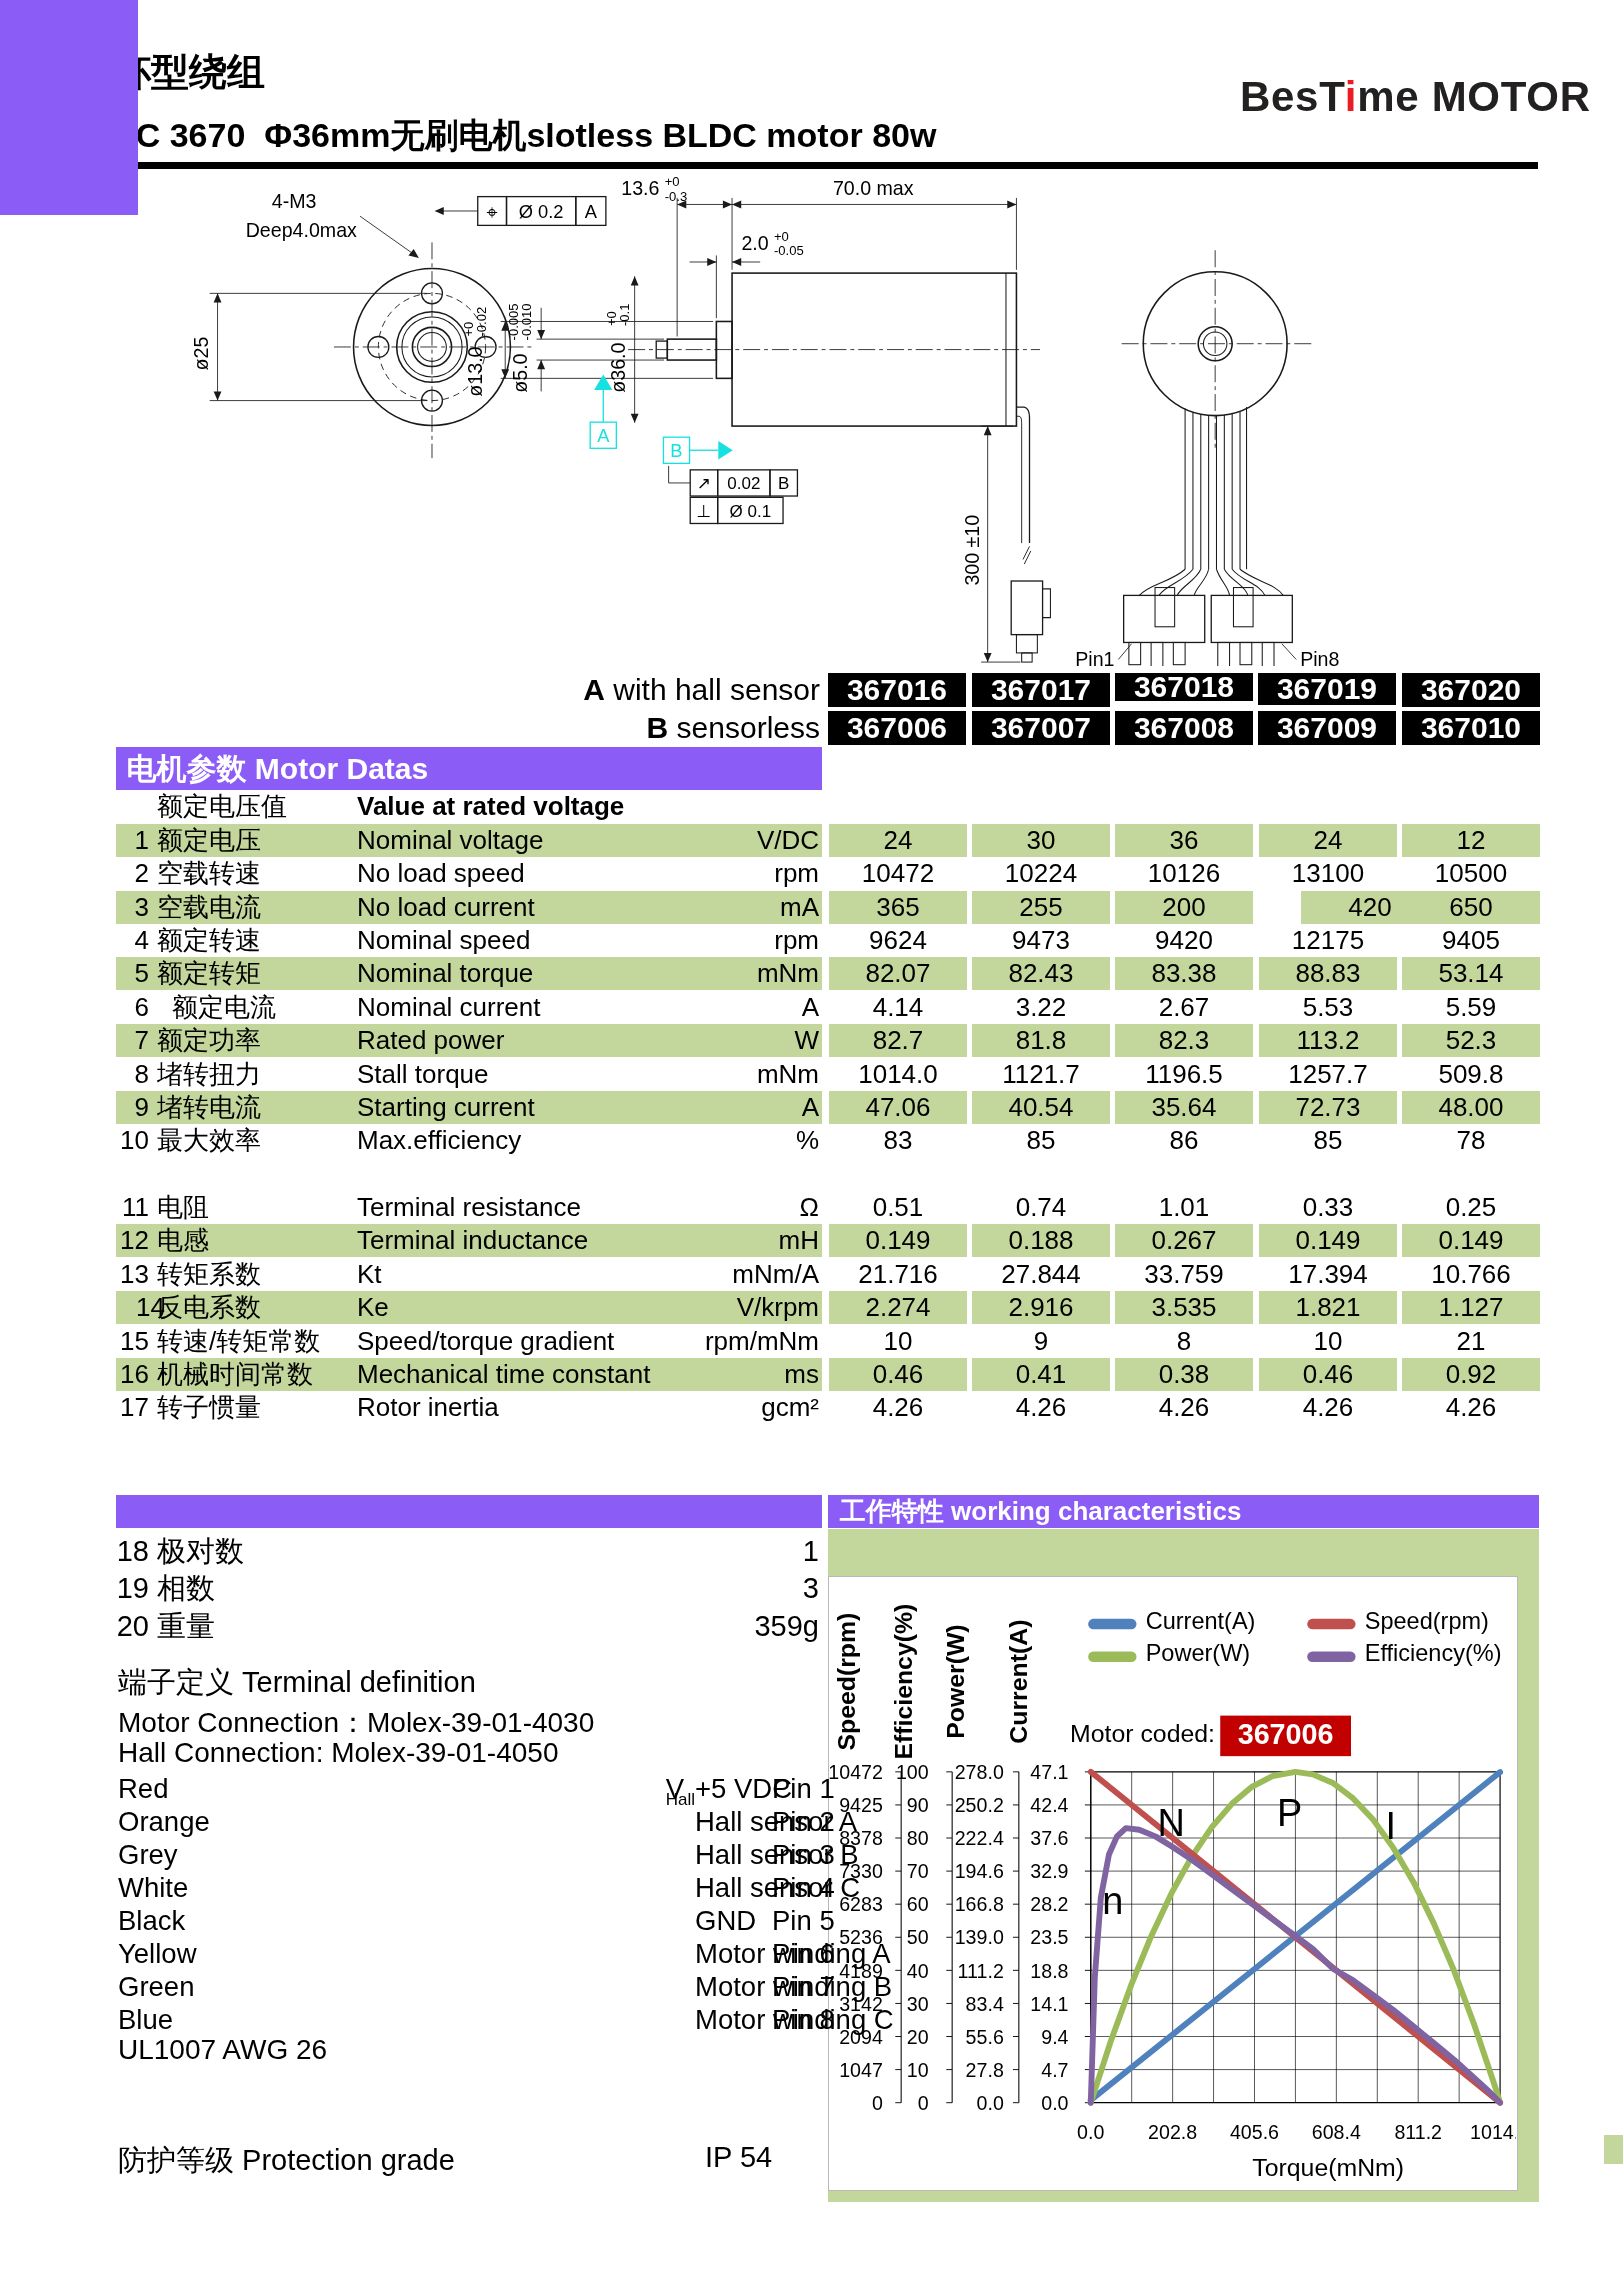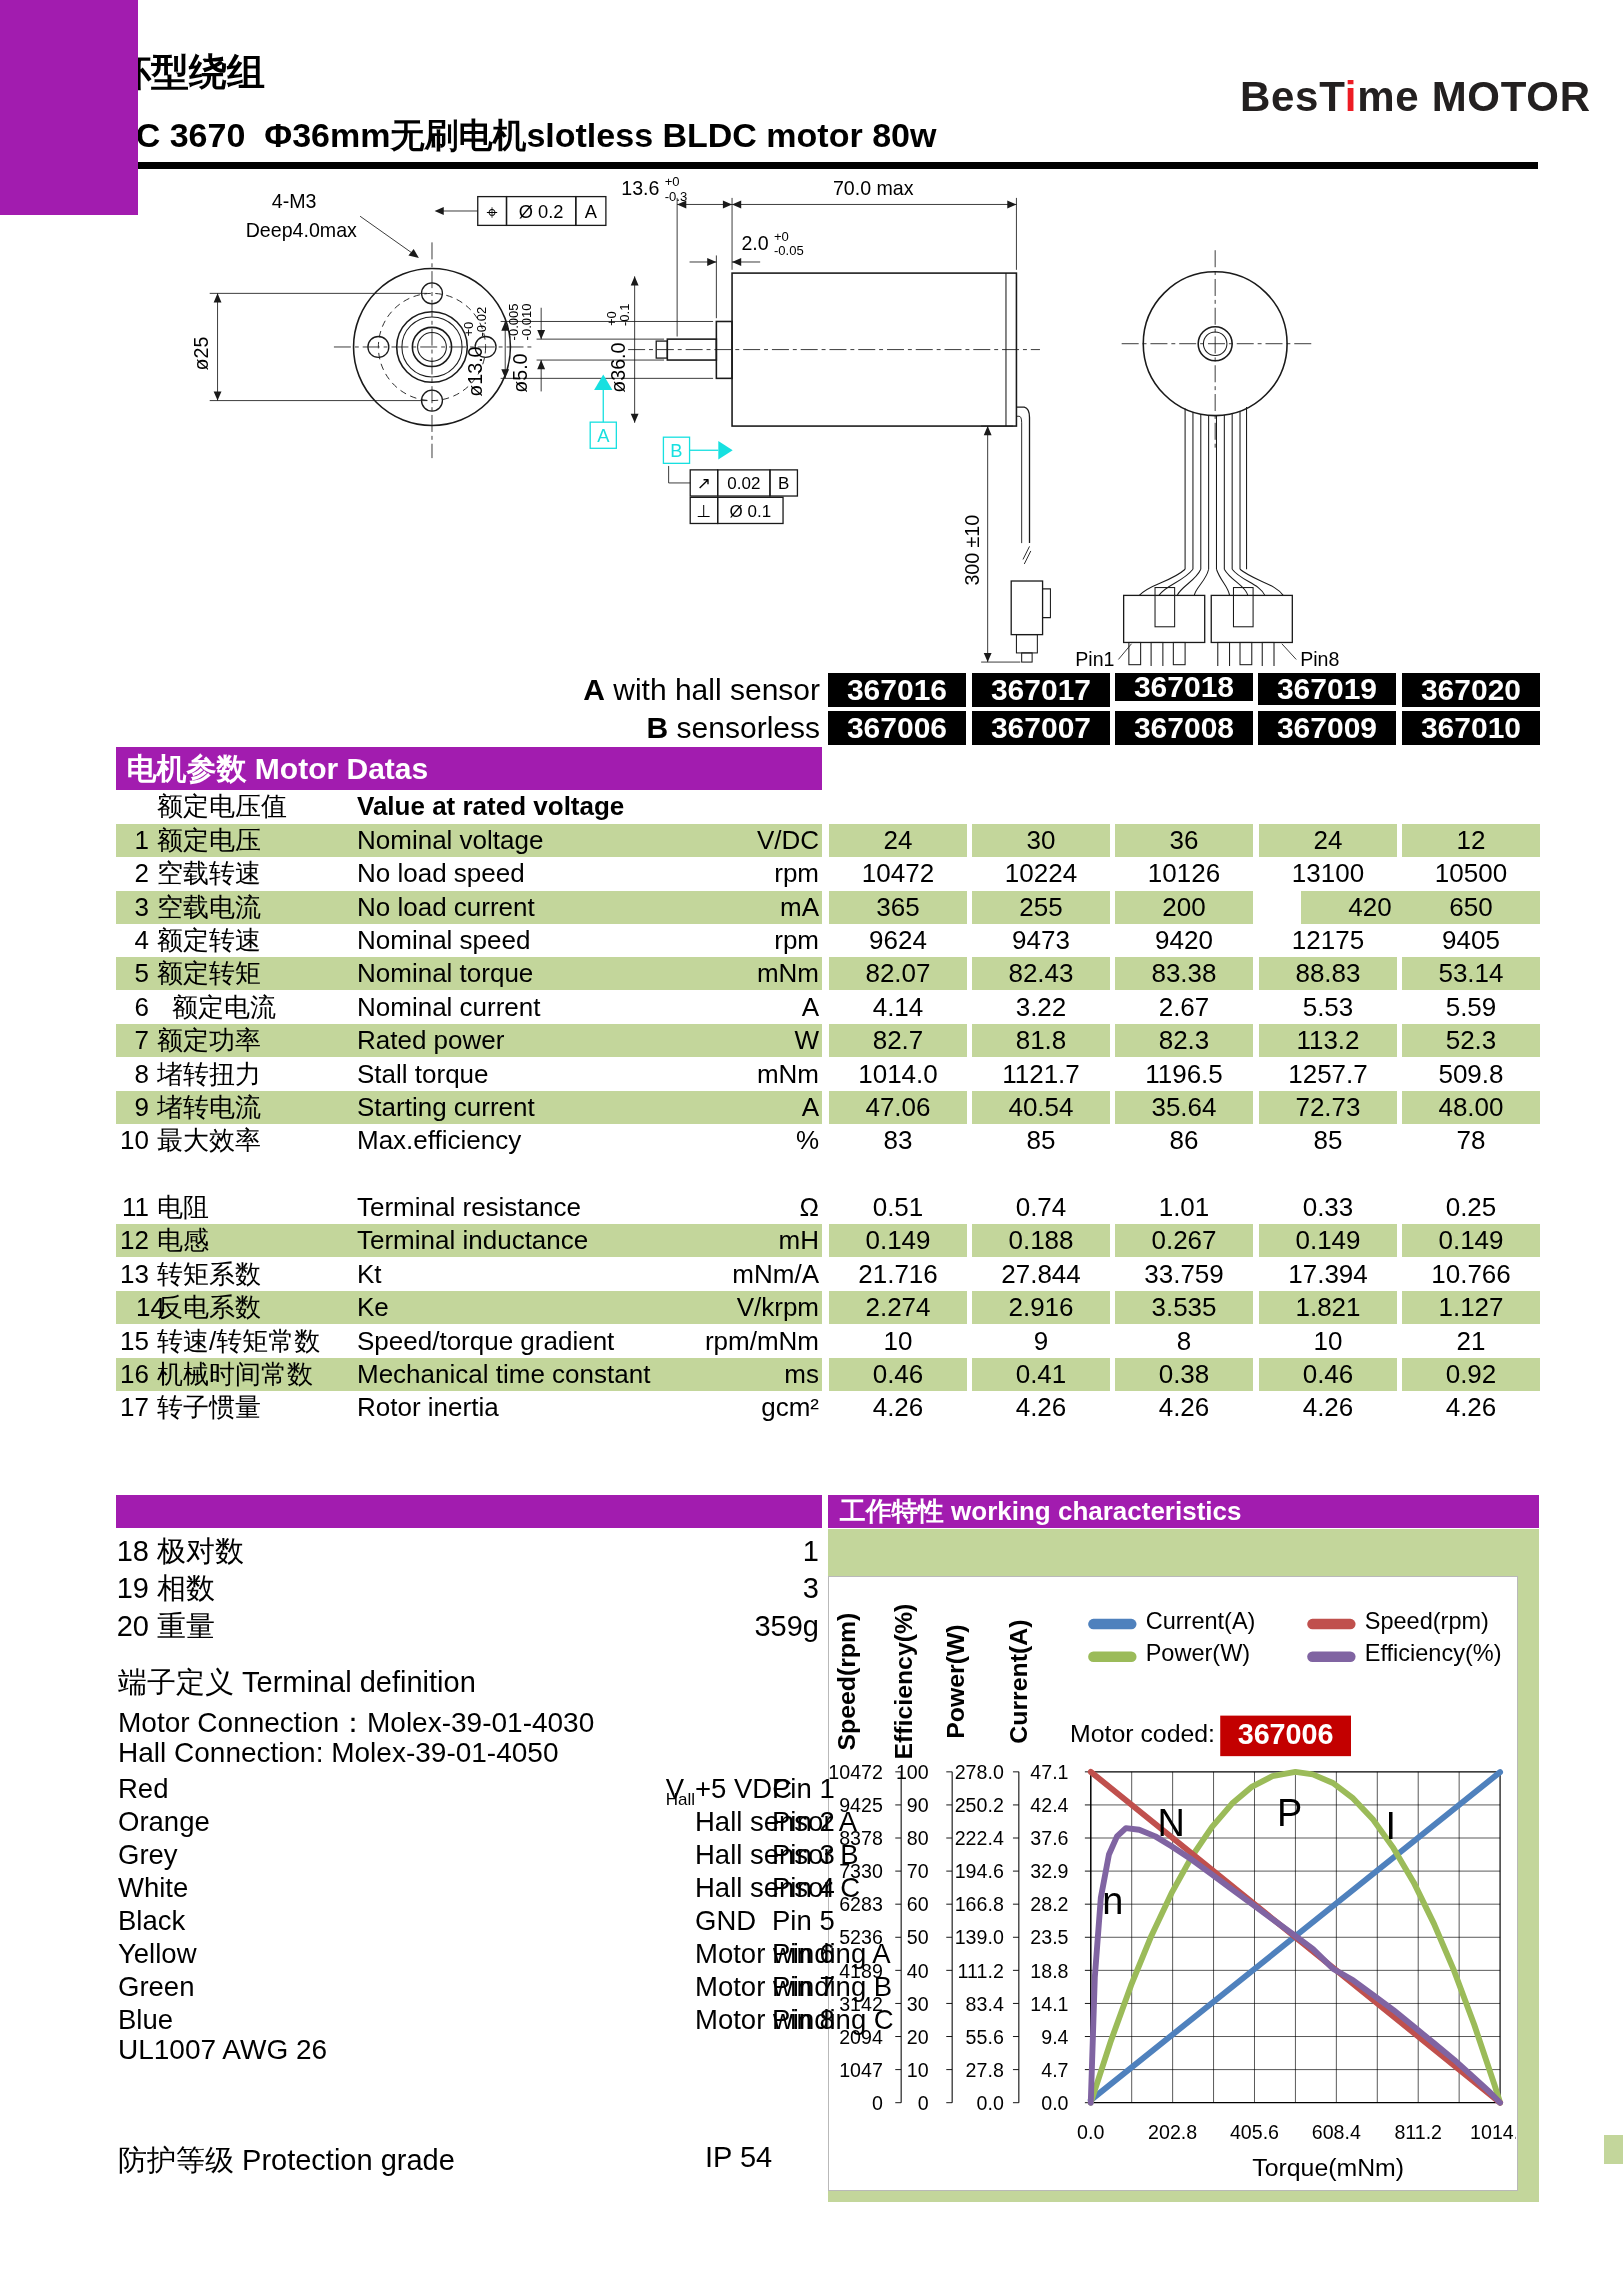--- a/index.html
+++ b/index.html
@@ -2,21 +2,21 @@
 <html style="font-size:10.5px"><head>
 <meta charset="utf-8">
 <style>
   html,body{margin:0;padding:0;background:#888;}
   .page{position:relative;width:1623px;height:2295px;background:#fff;overflow:hidden;
         font-family:"Liberation Sans","DejaVu Sans",sans-serif;color:#000;}
   .abs{position:absolute;}
   .b{font-weight:bold;}
   .r{text-align:right;}
   .w{color:#fff;}
-  .redband{background:#a21caf;}
+  .redband{background:#8b5cf6;}
   .codebox{position:absolute;background:#000;color:#fff;font-weight:bold;font-size:30px;
            display:flex;align-items:center;justify-content:center;}
   .cellgreen{background:#c3d69b;}
   .tblrow span{position:absolute;line-height:33px;font-size:26px;white-space:nowrap;}
   .valcell{position:absolute;width:138px;height:33px;line-height:33px;text-align:center;font-size:26px;}
   .xrow span{position:absolute;line-height:37px;font-size:29px;white-space:nowrap;}
   .pinrow span{position:absolute;line-height:33px;font-size:27.5px;white-space:nowrap;}
   .logo{font-weight:900;letter-spacing:0.7px;color:#232020;}
   .logo .ri{color:#ed1c24;}
   svg text{font-family:"Liberation Sans","DejaVu Sans",sans-serif;}

